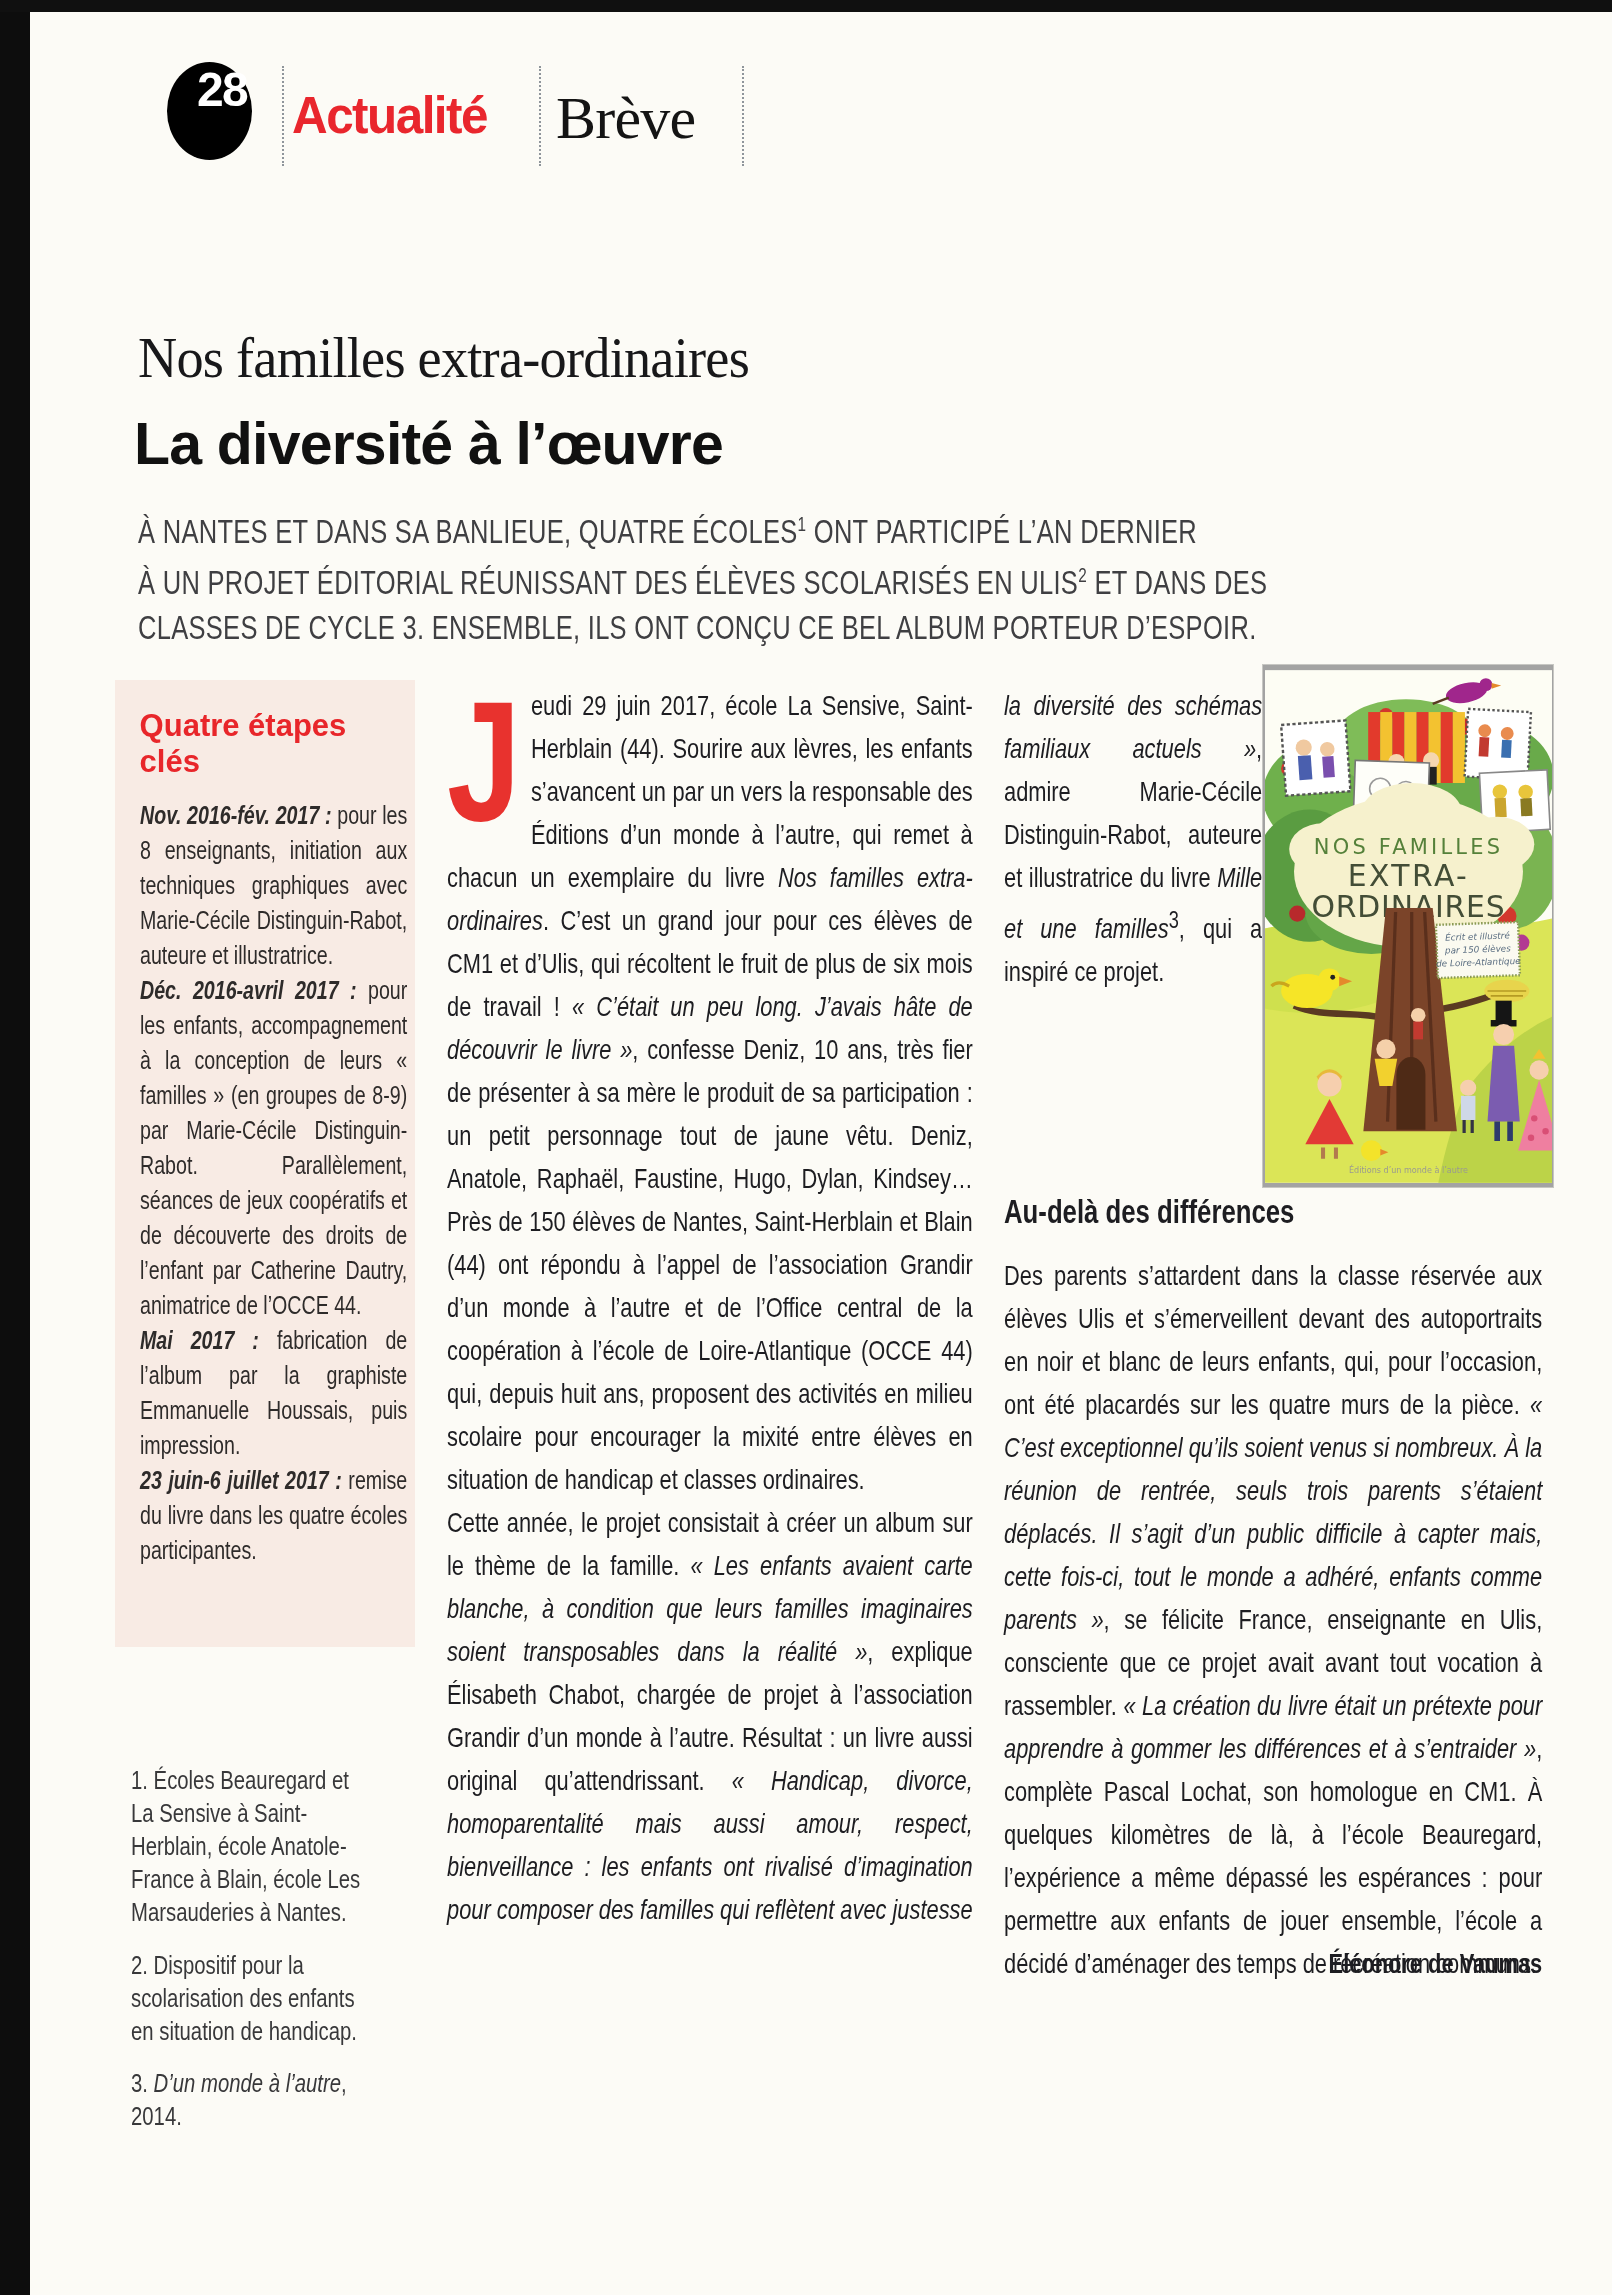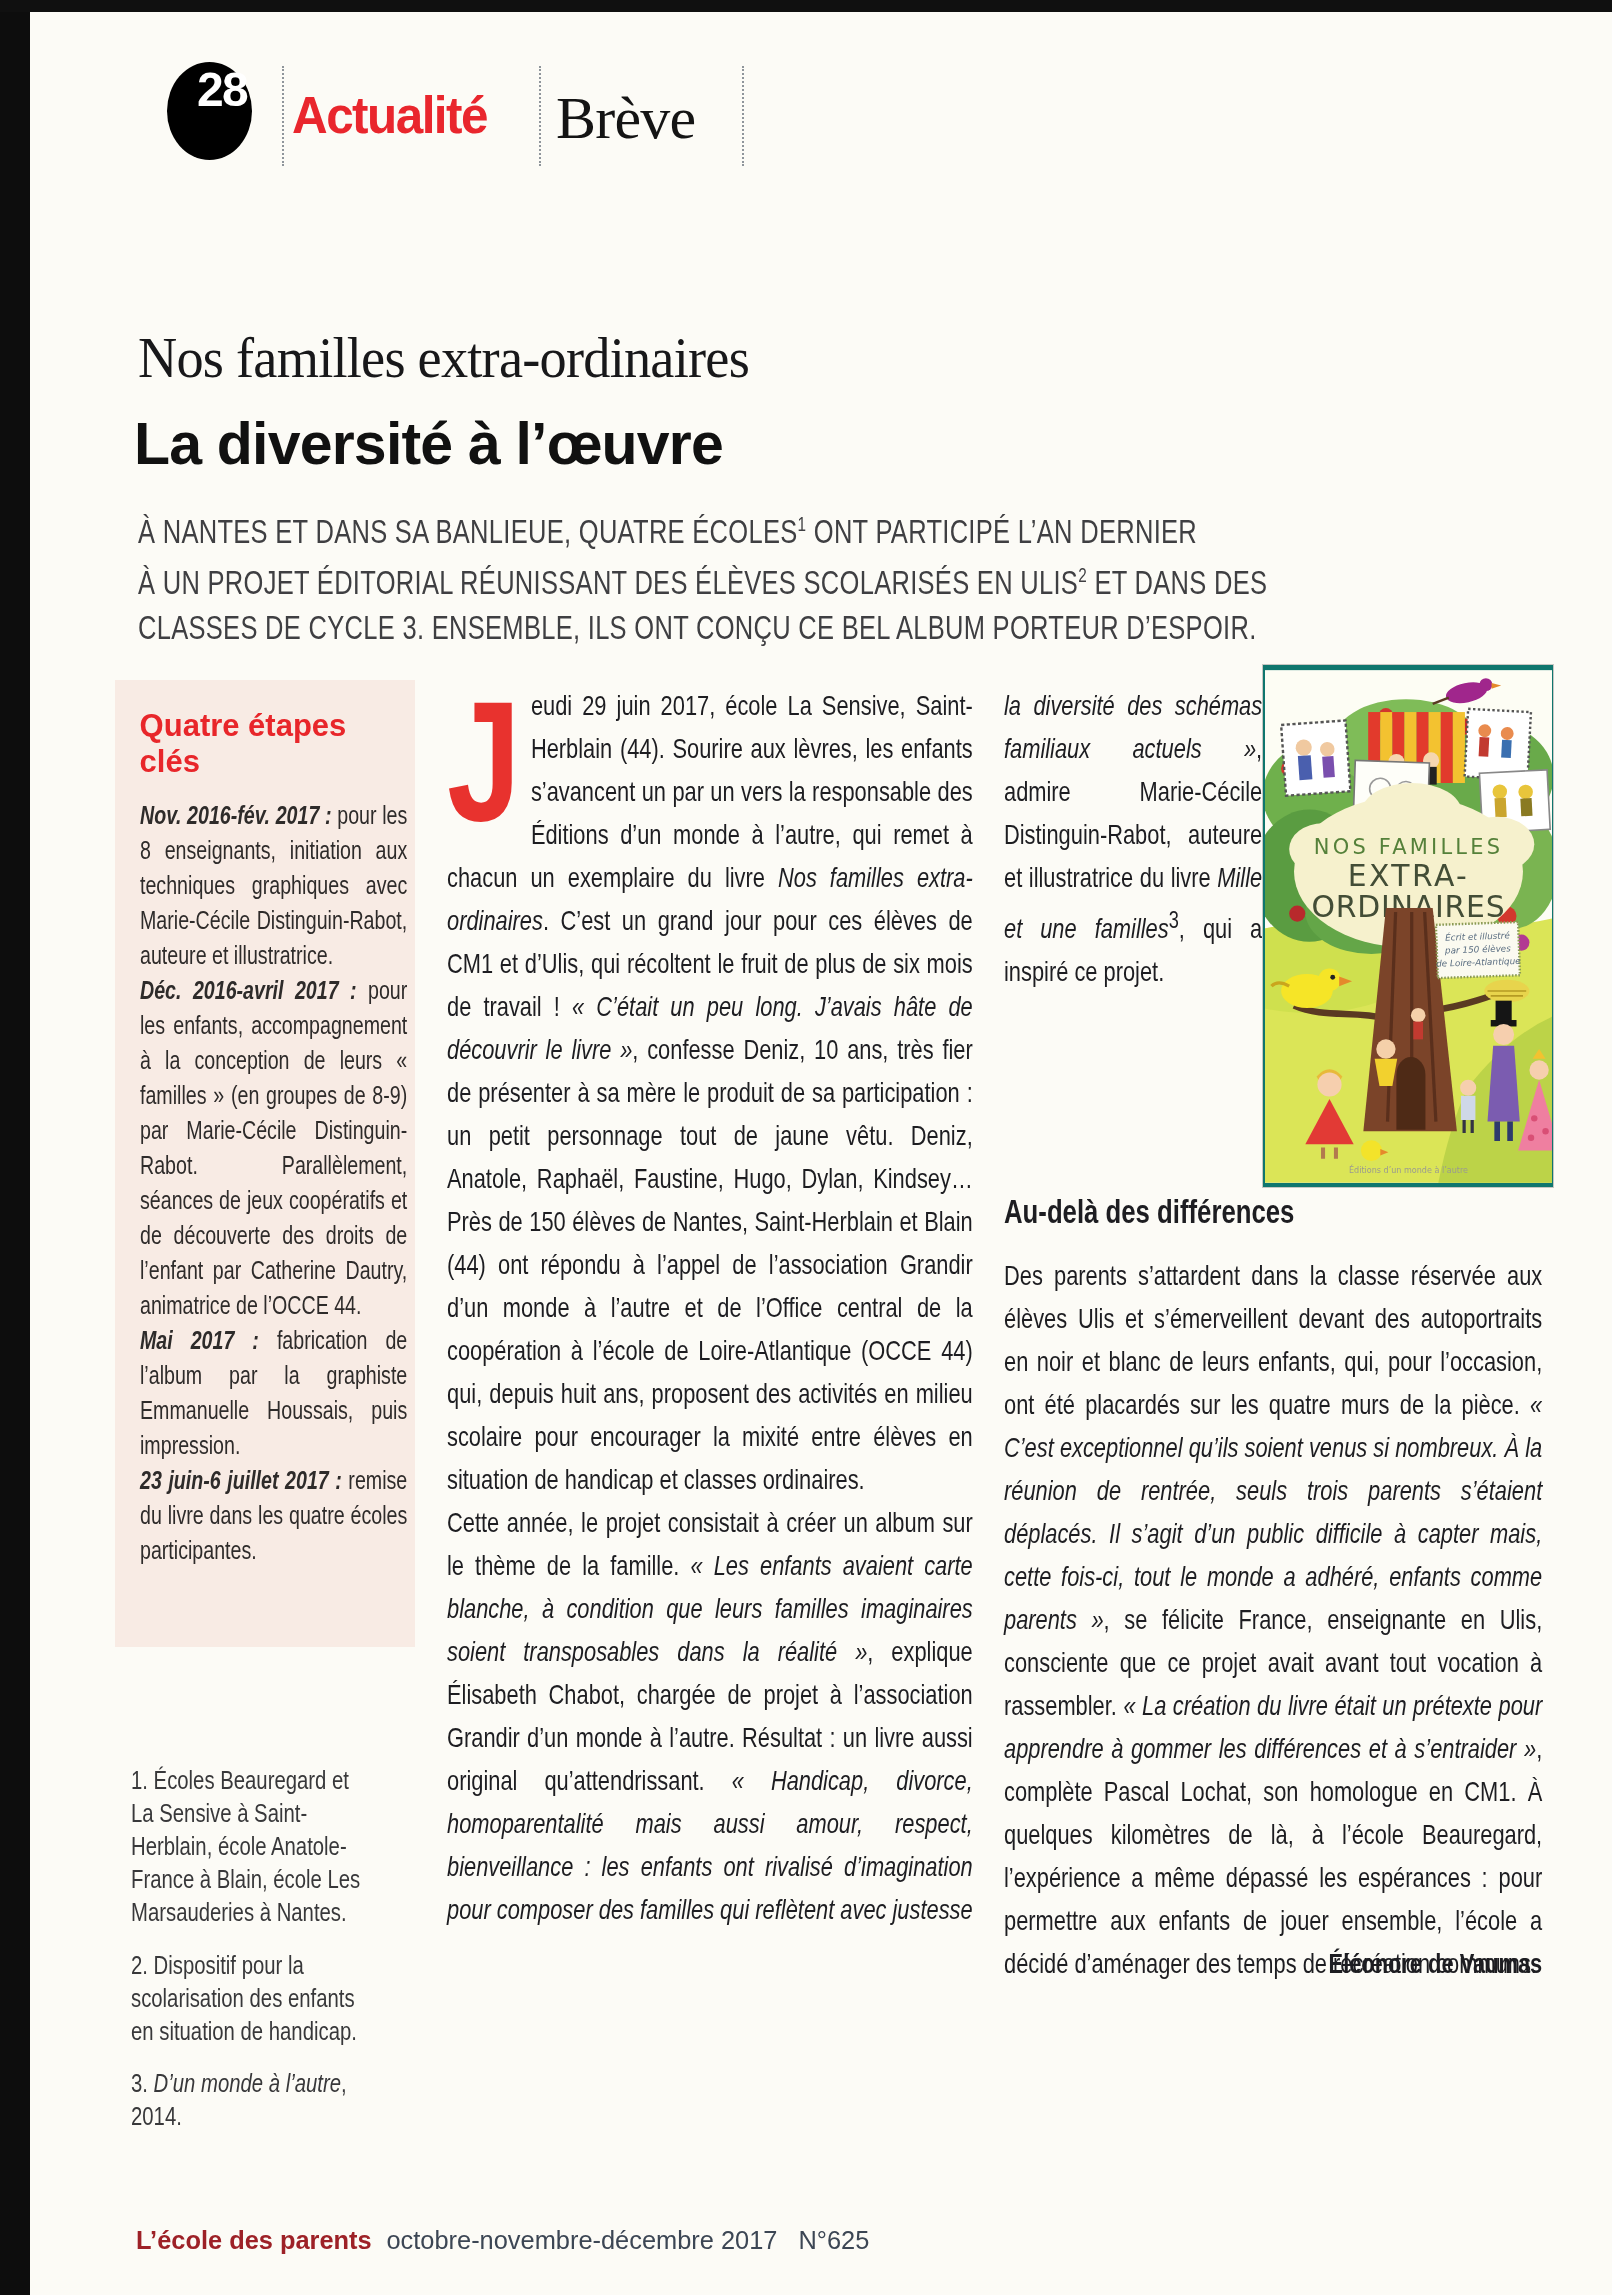--- a/index.html
+++ b/index.html
@@ -83,21 +83,21 @@
     float:left; font-size:170px; line-height:131px; font-weight:bold;
     color:#e8322e; margin:11.5px 13px 0 0;
   }
   .book-spacer { float:right; width:359px; height:506px; }
   .subhead { clear:right; font-weight:bold; font-size:33px; margin:43px 0 21px 0; text-align:left; }
   .author-line { text-align:right; font-weight:bold; margin-top:-43px; }
 
   
   .book {
     position:absolute; left:1262px; top:664px; width:292px; height:524px;
-    background:#0f766e; border:0.8px solid #c7c7c3; padding:1.6px;
+    background:#a3a3a3; border:0.8px solid #c7c7c3; padding:1.6px;
   }
 
   
   .footer { position:absolute; left:136px; top:2226px; font-size:25.4px; color:#3c4654; }
   .footer .mag { font-weight:bold; color:#9d2127; margin-right:14.8px; }
   .footer .num { margin-left:21px; }
 </style>
 </head>
 <body>
 
@@ -310,17 +310,14 @@
         <ellipse cx="250" cy="28" rx="26" ry="12" fill="#a0268c" transform="rotate(-12 250 28)"></ellipse>
         <circle cx="274" cy="18" r="8" fill="#a0268c"></circle>
         <path d="M281,16 L293,19 L281,23 Z" fill="#e5892b"></path>
         <path d="M228,34 l-20,8" stroke="#5a3a22" stroke-width="3"></path>
       </g>
 
       <text x="178" y="624" text-anchor="middle" font-size="10" fill="#9a9a90" font-family="DejaVu Sans, sans-serif">Éditions d’un monde à l’autre</text>
     </svg>
   </div>
 
-  <div class="footer">
-    <span class="mag">L’école des parents</span><span>octobre-novembre-décembre 2017</span><span class="num">N°625</span>
-  </div>
 </div>
 
 
 </body></html>

